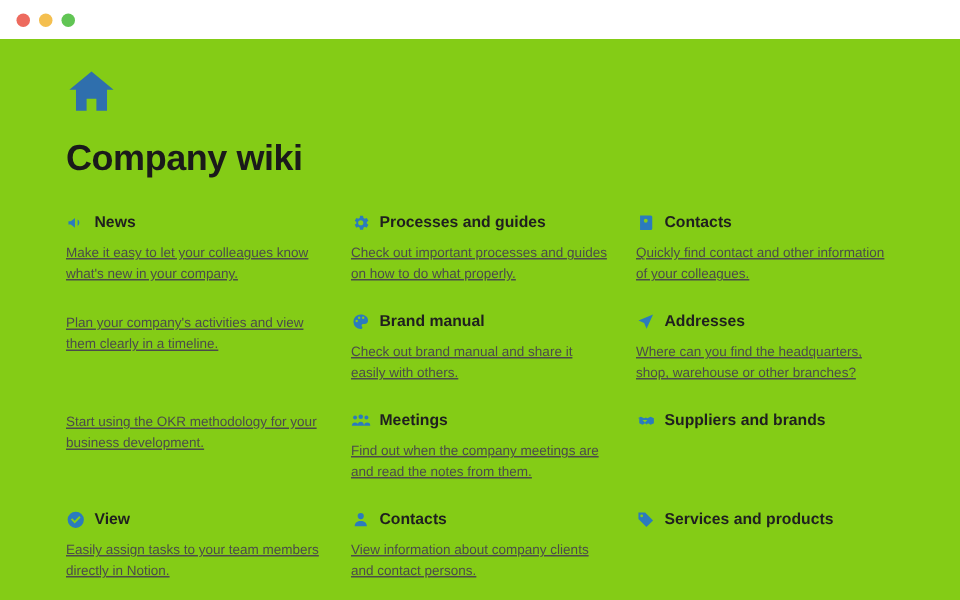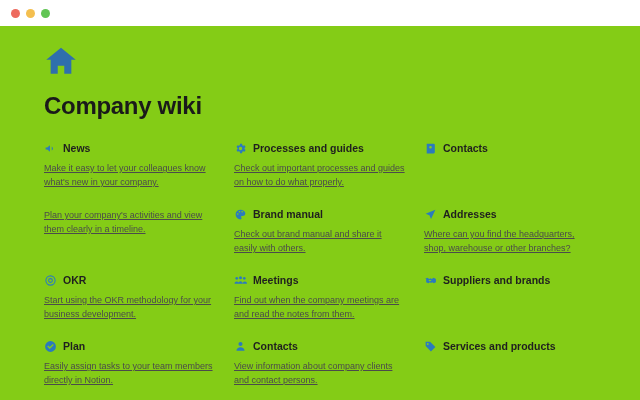--- a/index.html
+++ b/index.html
@@ -153,20 +153,21 @@
 
       <div class="card">
         <div class="card-head">
           <span class="card-icon">
             <svg width="13" height="13" viewBox="0 0 24 24" fill="#2b7bbd">
                 <path d="M5 3h13a2 2 0 0 1 2 2v14a2 2 0 0 1-2 2H5V3zm3 0v18M12 12a2.4 2.4 0 1 0 0-4.8A2.4 2.4 0 0 0 12 12zm-4 5c0-2.2 1.8-3.5 4-3.5s4 1.3 4 3.5H8z"></path>
               </svg>
           </span>
           <span class="card-title">Contacts</span>
         </div>
+        <p class="card-desc">Quickly find contact and other information of your colleagues.</p>
       </div>
 
       <div class="card">
         <p class="card-desc">Plan your company's activities and view them clearly in a timeline.</p>
       </div>
 
       <div class="card">
         <div class="card-head">
           <span class="card-icon">
             <svg width="13" height="13" viewBox="0 0 24 24" fill="#2b7bbd">
@@ -184,29 +185,20 @@
             <svg width="13" height="13" viewBox="0 0 24 24" fill="#2b7bbd">
                 <path d="M21 3L3 10.5l7 3 3 7L21 3z"></path>
               </svg>
           </span>
           <span class="card-title">Addresses</span>
         </div>
         <p class="card-desc">Where can you find the headquarters, shop, warehouse or other branches?</p>
       </div>
 
       <div class="card">
-        <div class="card-head">
-          <span class="card-icon">
-            <svg width="13" height="13" viewBox="0 0 24 24" fill="none" stroke="#2b7bbd" stroke-width="2">
-                <circle cx="12" cy="12" r="8.5"></circle>
-                <circle cx="12" cy="12" r="3.5"></circle>
-              </svg>
-          </span>
-          <span class="card-title">OKR</span>
-        </div>
         <p class="card-desc">Start using the OKR methodology for your business development.</p>
       </div>
 
       <div class="card">
         <div class="card-head">
           <span class="card-icon">
             <svg width="13" height="13" viewBox="0 0 24 24" fill="#2b7bbd">
                 <circle cx="5" cy="8" r="2.4"></circle>
                 <circle cx="12" cy="7" r="2.8"></circle>
                 <circle cx="19" cy="8" r="2.4"></circle>
@@ -229,21 +221,21 @@
         </div>
       </div>
 
       <div class="card">
         <div class="card-head">
           <span class="card-icon">
             <svg width="13" height="13" viewBox="0 0 24 24" fill="#2b7bbd">
                 <path d="M12 2a10 10 0 1 0 0 20 10 10 0 0 0 0-20zm-1.3 14.5L6 11.8l1.7-1.7 3 3 5.6-5.6L18 9.2l-7.3 7.3z"></path>
               </svg>
           </span>
-          <span class="card-title">Plan</span>
+          <span class="card-title">View</span>
         </div>
         <p class="card-desc">Easily assign tasks to your team members directly in Notion.</p>
       </div>
 
       <div class="card">
         <div class="card-head">
           <span class="card-icon">
             <svg width="13" height="13" viewBox="0 0 24 24" fill="#2b7bbd">
                 <circle cx="12" cy="7.5" r="3.8"></circle>
                 <path d="M4.5 20c0-4.2 3.4-6.5 7.5-6.5s7.5 2.3 7.5 6.5H4.5z"></path>

